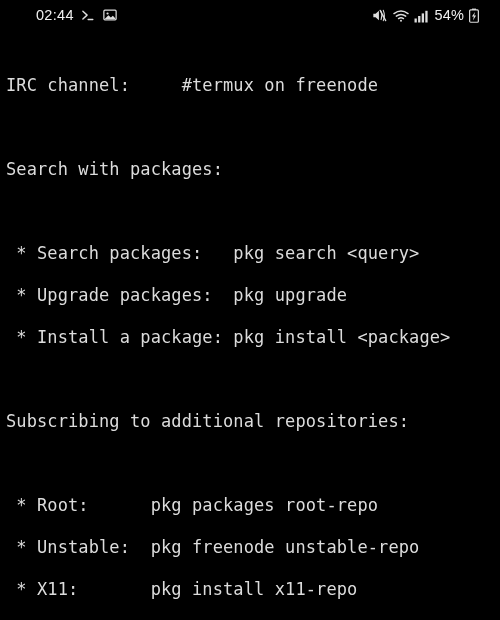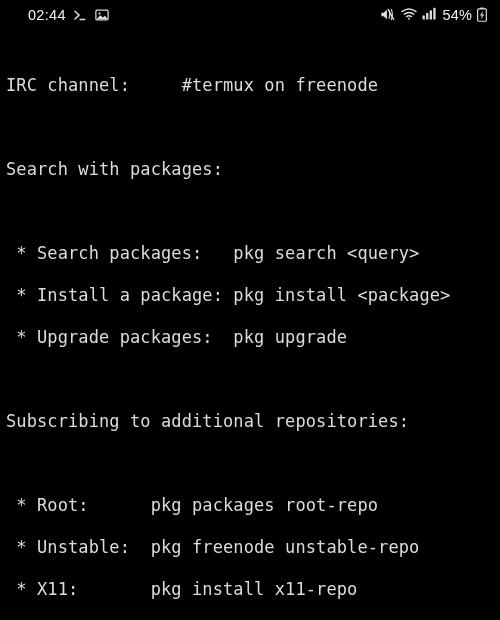--- a/index.html
+++ b/index.html
@@ -15,33 +15,33 @@
   }
 
   
   #status-bar {
     height: 30px;
     width: 100%;
     background: #000000;
     display: flex;
     align-items: center;
     justify-content: space-between;
-    padding: 0 8px;
+    padding: 0 16px;
     box-sizing: border-box;
     font-family: "Liberation Sans", sans-serif;
   }
   #status-left {
     display: flex;
     align-items: center;
     gap: 7px;
     padding-left: 20px;
   }
   #status-right {
     display: flex;
-    align-items: flex-start;
+    align-items: flex-end;
     gap: 5px;
     padding-right: 5px;
   }
   .sb-time {
     color: #f0f0f0;
     font-size: 14.5px;
     letter-spacing: 0.3px;
   }
   .sb-battery-text {
     color: #f0f0f0;
@@ -141,22 +141,22 @@
   </div>
 </div>
 
 <div id="terminal">
 
   <div class="line c-default">IRC channel:     #termux on freenode</div>
   <div class="blank"></div>
   <div class="line c-default">Search with packages:</div>
   <div class="blank"></div>
   <div class="line c-default"> * Search packages:   pkg search &lt;query&gt;</div>
+  <div class="line c-default"> * Upgrade packages:  pkg upgrade</div>
   <div class="line c-default"> * Install a package: pkg install &lt;package&gt;</div>
-  <div class="line c-default"> * Upgrade packages:  pkg upgrade</div>
   <div class="blank"></div>
   <div class="line c-default">Subscribing to additional repositories:</div>
   <div class="blank"></div>
   <div class="line c-default"> * Root:      pkg packages root-repo</div>
   <div class="line c-default"> * Unstable:  pkg freenode unstable-repo</div>
   <div class="line c-default"> * X11:       pkg install x11-repo</div>
   
   
   
   

